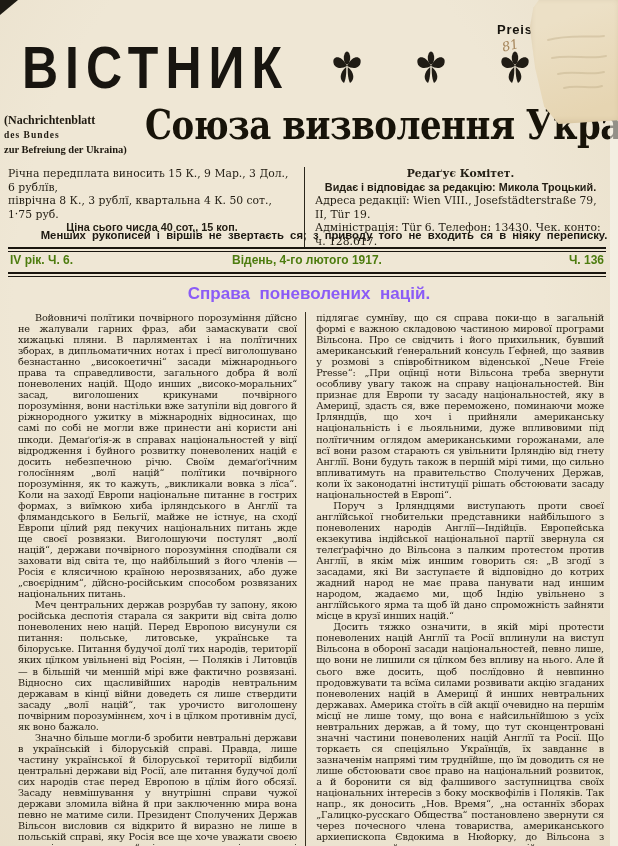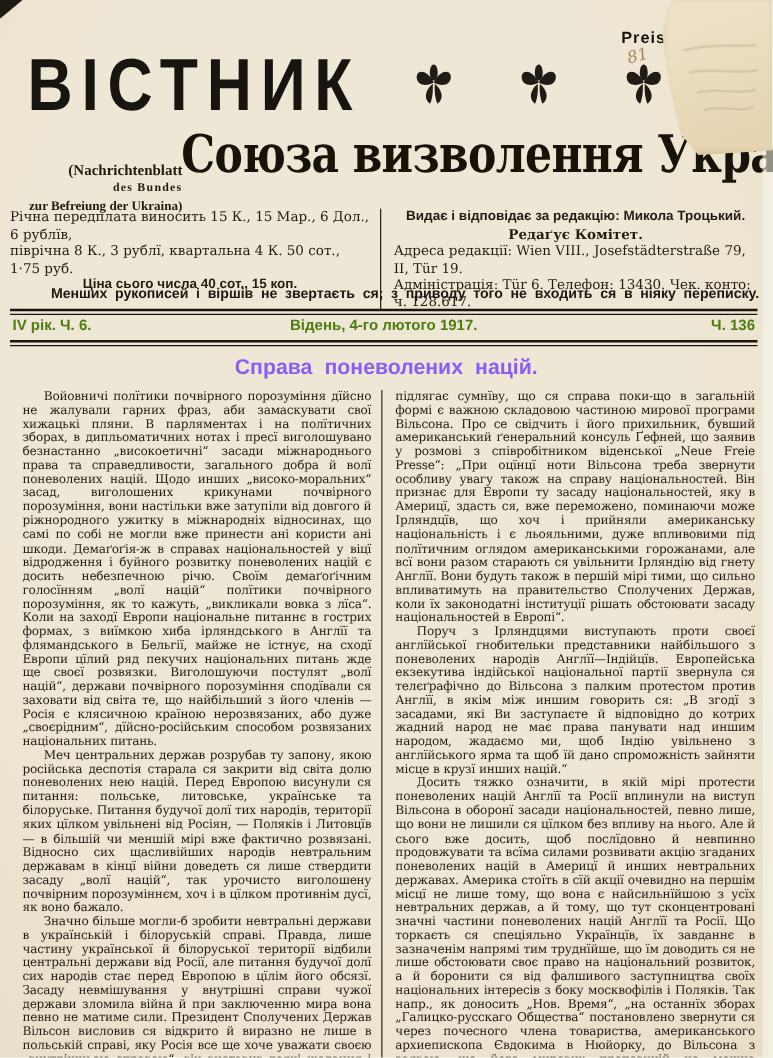--- a/index.html
+++ b/index.html
@@ -21,21 +21,21 @@
   #patch-scribble{right:8px;top:28px;width:70px;height:80px;z-index:6;opacity:.35;}
   #preis{left:497px;top:22px;z-index:2;
     font-family:"Liberation Sans", sans-serif;font-weight:bold;font-size:13px;letter-spacing:.8px;color:#17140e;}
   #pencil-mark{left:502px;top:38px;z-index:2;color:#a5855a;
     font-family:"DejaVu Serif", serif;font-style:italic;font-size:13px;transform:rotate(-14deg);}
   
   #brand-title{left:22px;top:34px;
     font-family:"Liberation Sans", sans-serif;font-weight:bold;font-size:50px;
     letter-spacing:7px;color:#181510;transform:scale(1,1.18);transform-origin:left top;white-space:nowrap;}
   #ornaments{left:330px;top:50px;display:flex;gap:50px;}
-  #subtitle-de{left:4px;top:128px;width:142px;text-align:right;
+  #subtitle-de{left:4px;top:112px;width:142px;text-align:left;
     font-family:"Liberation Serif", serif;font-weight:bold;color:#201b12;}
   #subtitle-de .s1{font-size:12px;line-height:16px;}
   #subtitle-de .s2{font-size:9.5px;line-height:14px;letter-spacing:1px;}
   #subtitle-de .s3{font-size:10.5px;line-height:15px;}
   #brand-title2{left:145px;top:100px;width:462px;text-align:center;white-space:nowrap;
     font-family:"DejaVu Serif", serif;font-weight:bold;font-size:34px;letter-spacing:-.5px;
     color:#171309;transform:scale(1,1.22);transform-origin:top center;}
   
   #pub-info{left:8px;top:167px;right:12px;display:flex;font-size:10.8px;line-height:13.5px;}
   #pub-info .col-l{width:288px;border-right:1.5px solid #2a261b;padding-right:8px;}
@@ -114,27 +114,27 @@
 <div class="abs" id="subtitle-de">
   <div class="s1">(Nachrichtenblatt</div>
   <div class="s2">des Bundes</div>
   <div class="s3">zur Befreiung der Ukraina)</div>
 </div>
 
 <div class="abs" id="brand-title2">Союза визволення України</div>
 
 <div class="abs" id="pub-info">
   <div class="col-l">
-    <div>Річна передплата виносить 15 К., 15 Мар., 6 Дол., 6 рублїв,</div>
+    <div>Річна передплата виносить 15 К., 9 Мар., 3 Дол., 6 рублїв,</div>
     <div>піврічна 8 К., 3 рублї, квартальна 4 К. 50 сот., 1·75 руб.</div>
     <div class="c sansb">Ціна сього числа 40 сот., 15 коп.</div>
   </div>
   <div class="col-r">
+    <div class="c serb">Редаґує Комітет.</div>
     <div class="c sansb"><span>Видає і відповідає за редакцію: </span><span>Микола Троцький.</span></div>
-    <div class="c serb">Редаґує Комітет.</div>
     <div>Адреса редакції: Wien VIII., Josefstädterstraße 79, II, Tür 19.</div>
     <div>Адміністрація: Tür 6. Телефон: 13430. Чек. конто: ч. 128.617.</div>
   </div>
 </div>
 
 <div class="abs" id="notice">Менших рукописей і віршів не звертаєть ся; з приводу того не входить ся в ніяку переписку.</div>
 
 <div class="abs rule-double" id="rule-1"></div>
 <div class="abs" id="date-bar">
   <span class="dl">IV рік. Ч. 6.</span>

